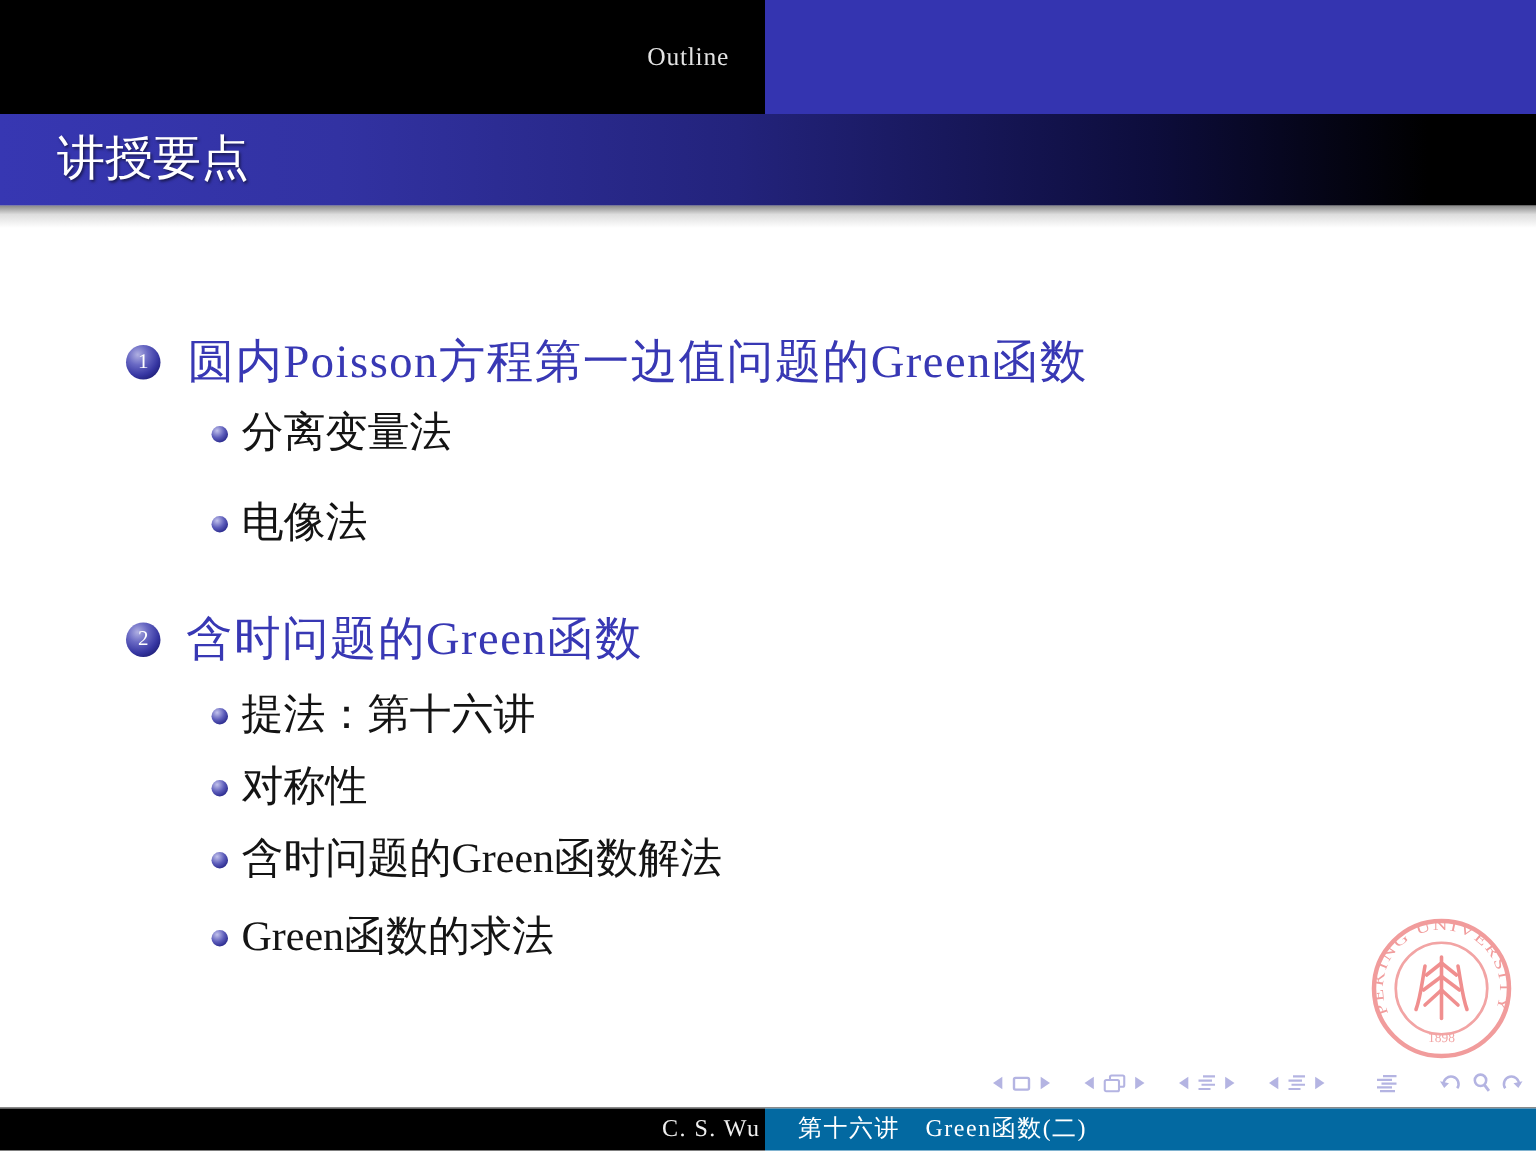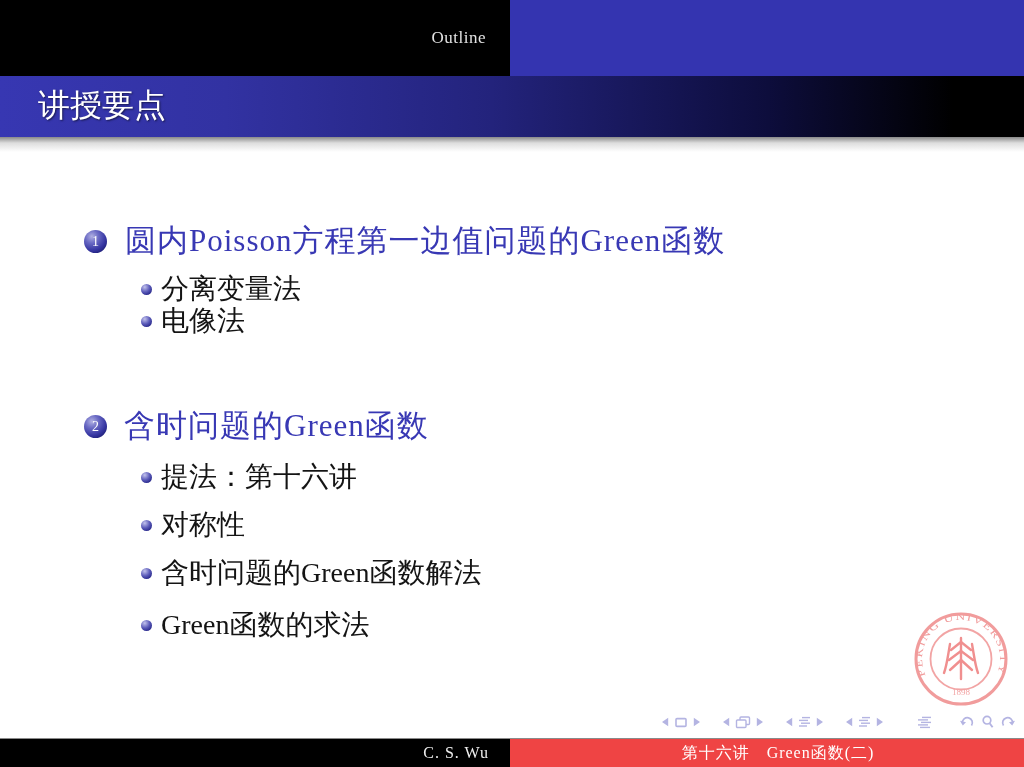--- a/index.html
+++ b/index.html
@@ -65,26 +65,26 @@
   .nav svg { display:block; }
 
   
   .footline {
     position:absolute; left:0; top:738px; width:1024px; height:29px; display:flex;
     border-top:1px solid #8a8a8a;
   }
   .foot-author {
     width:510px; background:#000; box-sizing:border-box;
     color:#efefef; font-size:16px; line-height:28px;
-    text-align:right; padding-right:21px; letter-spacing:1px;
+    text-align:right; padding-right:3px; letter-spacing:1px;
   }
   .foot-title {
-    flex:1; background:#ef4444; box-sizing:border-box;
+    flex:1; background:#0369a1; box-sizing:border-box;
     color:#ffffff; font-size:16px; line-height:28px;
-    padding-left:22px; letter-spacing:1px;text-align:center;
+    padding-left:22px; letter-spacing:1px;
   }
 </style>
 </head>
 <body>
 
 <div class="headbar">
   <div class="head-left">
     <span class="section-label">Outline</span>
   </div>
   <div class="head-right"></div>
@@ -95,21 +95,21 @@
 
 <div>
 
   <div class="enum-ball" style="left:84px; top:230px;">1</div>
   <div class="main-label" style="left:125px; top:223px;">圆内Poisson方程第一边值问题的Green函数</div>
 
   <div class="sub-item" style="left:141px; top:272px;">
     <span class="sub-ball"></span>
     <span>分离变量法</span>
   </div>
-  <div class="sub-item" style="left:141px; top:304px;">
+  <div class="sub-item" style="left:141px; top:332px;">
     <span class="sub-ball"></span>
     <span>电像法</span>
   </div>
 
   <div class="enum-ball" style="left:84px; top:415px;">2</div>
   <div class="main-label" style="left:124px; top:408px;">含时问题的Green函数</div>
 
   <div class="sub-item" style="left:141px; top:460px;">
     <span class="sub-ball"></span>
     <span>提法：第十六讲</span>

